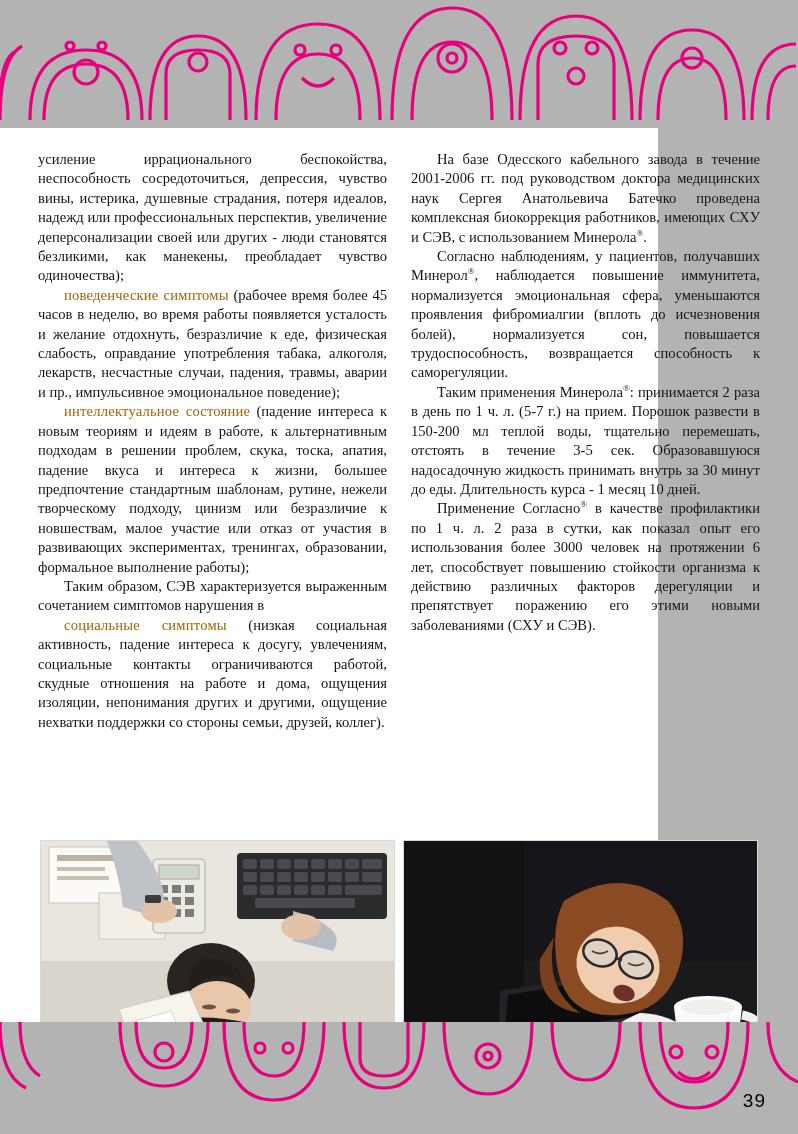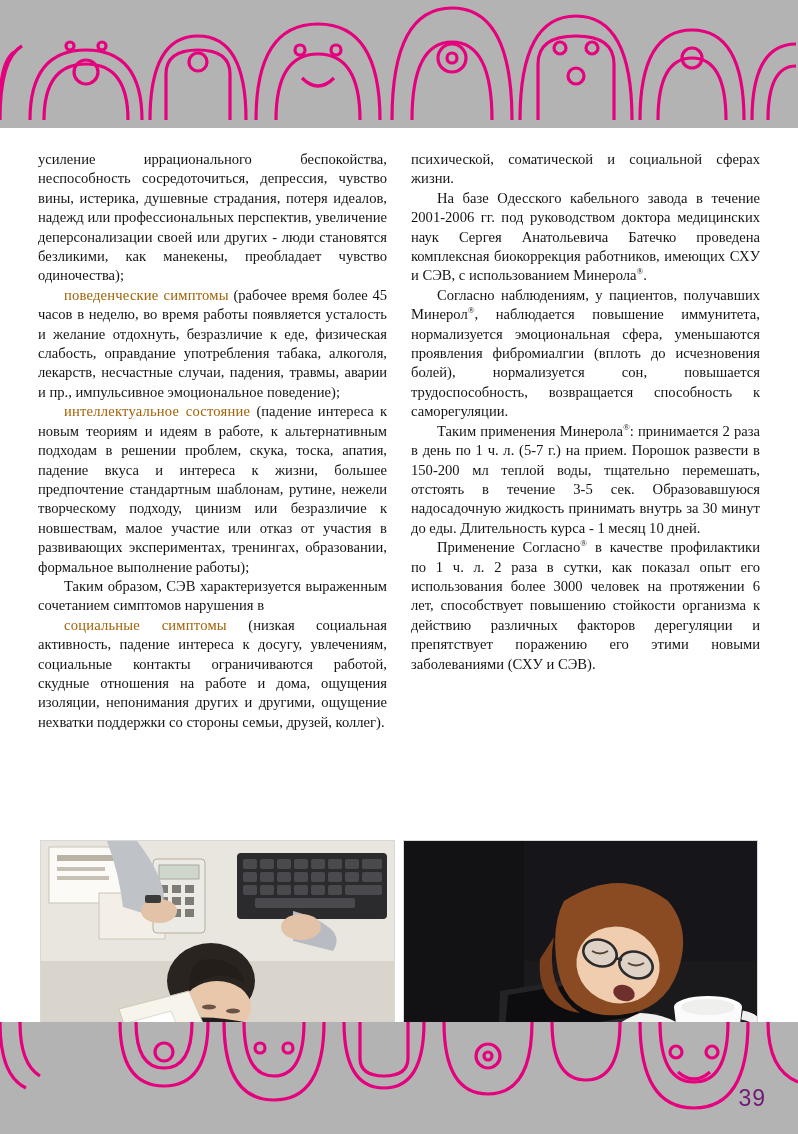--- a/index.html
+++ b/index.html
@@ -37,21 +37,21 @@
     background: #b3b3b3;
   }
   .ornament-svg {
     display: block;
   }
   
   .sheet {
     position: absolute;
     left: 0;
     top: 128px;
-    width: 798px;
+    width: 658px;
     height: 894px;
     background: #ffffff;
   }
   
   .columns {
     position: absolute;
     left: 38px;
     top: 22px;
     width: 722px;
     height: 682px;
@@ -101,22 +101,22 @@
     border: 1px solid #d8d8d8;
     box-sizing: border-box;
   }
   .photo svg { display:block; }
   
   .page-number {
     position: absolute;
     right: 32px;
     bottom: 22px;
     font-family: "Liberation Sans", sans-serif;
-    font-size: 23px;
-    color: #701a75;
+    font-size: 19px;
+    color: #000000;
     font-weight: normal;
     letter-spacing: 1px;
   }
 </style>
 </head>
 <body>
 
 <div class="page">
 
   <div class="ornament-band ornament-top">
@@ -168,21 +168,20 @@
 
       <div class="col">
         <p class="cont"><span>усиление иррационального беспокойства, неспособность сосредоточиться, депрессия, чувство вины, истерика, душевные страдания, потеря идеалов, надежд или профессиональных перспектив, увеличение деперсонализации своей или других - люди становятся безликими, как манекены, преобладает чувство одиночества);</span></p>
         <p><span class="term">поведенческие симптомы</span><span> (рабочее время более 45 часов в неделю, во время работы появляется усталость и желание отдохнуть, безразличие к еде, физическая слабость, оправдание употребления табака, алкоголя, лекарств, несчастные случаи, падения, травмы, аварии и пр., импульсивное эмоциональное поведение);</span></p>
         <p><span class="term">интеллектуальное состояние</span><span> (падение интереса к новым теориям и идеям в работе, к альтернативным подходам в решении проблем, скука, тоска, апатия, падение вкуса и интереса к жизни, большее предпочтение стандартным шаблонам, рутине, нежели творческому подходу, цинизм или безразличие к новшествам, малое участие или отказ от участия в развивающих экспериментах, тренингах, образовании, формальное выполнение работы);</span></p>
         <p><span>Таким образом, СЭВ характеризуется выраженным сочетанием симптомов нарушения в</span></p>
         <p><span class="term">социальные симптомы</span><span> (низкая социальная активность, падение интереса к досугу, увлечениям, социальные контакты ограничиваются работой, скудные отношения на работе и дома, ощущения изоляции, непонимания других и другими, ощущение нехватки поддержки со стороны семьи, друзей, коллег).</span></p>
       </div>
 
       <div class="col">
-        <p class="cont"><span>психической, соматической и социальной сферах жизни.</span></p>
         <p><span>На базе Одесского кабельного завода в течение 2001-2006 гг. под руководством доктора медицинских наук Сергея Анатольевича Батечко проведена комплексная биокоррекция работников, имеющих СХУ и СЭВ,  с использованием Минерола</span><sup>®</sup><span>.</span></p>
         <p><span>Согласно наблюдениям, у пациентов, получавших Минерол</span><sup>®</sup><span>, наблюдается повышение иммунитета, нормализуется эмоциональная сфера, уменьшаются проявления фибромиалгии (вплоть до исчезновения болей), нормализуется сон, повышается трудоспособность, возвращается способность к саморегуляции.</span></p>
         <p><span>Таким применения Минерола</span><sup>®</sup><span>: принимается 2 раза в день по 1 ч. л. (5-7 г.) на прием. Порошок развести в 150-200 мл теплой воды, тщательно перемешать, отстоять в течение 3-5 сек. Образовавшуюся надосадочную жидкость принимать внутрь за 30 минут до еды. Длительность курса - 1 месяц 10 дней.</span></p>
         <p><span>Применение Согласно</span><sup>®</sup><span> в качестве профилактики по 1 ч. л.  2 раза в сутки, как показал опыт его использования более 3000 человек на протяжении 6 лет, способствует повышению стойкости организма к действию различных факторов дерегуляции и препятствует поражению его этими новыми заболеваниями (СХУ и СЭВ).</span></p>
       </div>
     </div>
 
     <div class="photos">
 
       <div class="photo">

